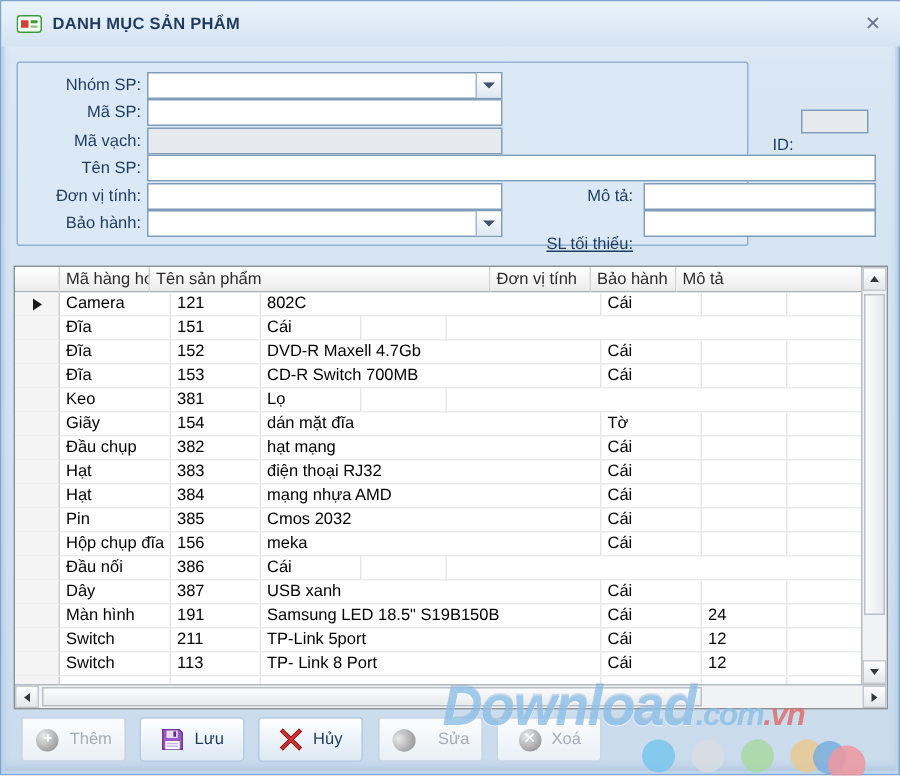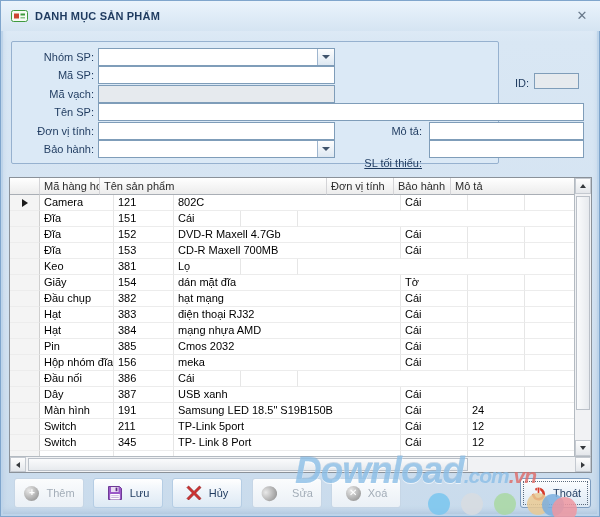--- a/index.html
+++ b/index.html
@@ -108,21 +108,21 @@
     <span class="close-x">✕</span>
   </div>
 
   <div class="panel">
     <span class="flabel" style="left:2px;top:6px;width:80px;">Nhóm SP:</span>
     <span class="flabel" style="left:2px;top:24px;width:80px;">Mã SP:</span>
     <span class="flabel" style="left:2px;top:43px;width:80px;">Mã vạch:</span>
     <span class="flabel" style="left:2px;top:61px;width:80px;">Tên SP:</span>
     <span class="flabel" style="left:2px;top:80px;width:80px;">Đơn vị tính:</span>
     <span class="flabel" style="left:2px;top:98px;width:80px;">Bảo hành:</span>
-    <span class="flabel" style="left:462px;top:32px;width:55px;">ID:</span>
+    <span class="flabel" style="left:462px;top:46px;width:55px;">ID:</span>
     <span class="flabel" style="left:340px;top:80px;width:70px;">Mô tả:</span>
     <span class="flabel" style="left:330px;top:112px;width:80px;text-decoration:underline;">SL tối thiểu:</span>
 
     <div class="combo" style="left:86px;top:6px;width:237px;">
       <div class="arrow-btn">
           <span class="darr"></span>
         </div>
     </div>
     <input class="tbox" style="left: 86px; top: 24px; width: 237px;" value="">
     <input class="tbox disabled" style="left: 522px; top: 31px; width: 45px; height: 16px;" value="">
@@ -173,21 +173,21 @@
           <div class="cell c1">152</div>
           <div class="cell c2">DVD-R Maxell 4.7Gb</div>
           <div class="cell c3">Cái</div>
           <div class="cell c4"></div>
           <div class="cell c5"></div>
         </div>
         <div class="grid-row">
           <div class="cell sel c-sel"></div>
           <div class="cell c0">Đĩa</div>
           <div class="cell c1">153</div>
-          <div class="cell c2">CD-R Maxell 700MB</div>
+          <div class="cell c2">CD-R Switch 700MB</div>
           <div class="cell c3">Cái</div>
           <div class="cell c4"></div>
           <div class="cell c5"></div>
         </div>
         <div class="grid-row">
           <div class="cell sel c-sel"></div>
           <div class="cell c0">Keo</div>
           <div class="cell c1">381</div>
           <div class="cell c3">Lọ</div>
           <div class="cell c4"></div>
@@ -233,21 +233,21 @@
           <div class="cell sel c-sel"></div>
           <div class="cell c0">Pin</div>
           <div class="cell c1">385</div>
           <div class="cell c2">Cmos 2032</div>
           <div class="cell c3">Cái</div>
           <div class="cell c4"></div>
           <div class="cell c5"></div>
         </div>
         <div class="grid-row">
           <div class="cell sel c-sel"></div>
-          <div class="cell c0">Hộp nhóm đĩa</div>
+          <div class="cell c0">Hộp chụp đĩa</div>
           <div class="cell c1">156</div>
           <div class="cell c2">meka</div>
           <div class="cell c3">Cái</div>
           <div class="cell c4"></div>
           <div class="cell c5"></div>
         </div>
         <div class="grid-row">
           <div class="cell sel c-sel"></div>
           <div class="cell c0">Đầu nối</div>
           <div class="cell c1">386</div>
@@ -278,21 +278,21 @@
           <div class="cell c0">Switch</div>
           <div class="cell c1">211</div>
           <div class="cell c2">TP-Link 5port</div>
           <div class="cell c3">Cái</div>
           <div class="cell c4">12</div>
           <div class="cell c5"></div>
         </div>
         <div class="grid-row">
           <div class="cell sel c-sel"></div>
           <div class="cell c0">Switch</div>
-          <div class="cell c1">345</div>
+          <div class="cell c1">113</div>
           <div class="cell c2">TP- Link 8 Port</div>
           <div class="cell c3">Cái</div>
           <div class="cell c4">12</div>
           <div class="cell c5"></div>
         </div>
         <div class="grid-row partial">
           <div class="cell sel c-sel"></div>
           <div class="cell c0"></div>
           <div class="cell c1"></div>
           <div class="cell c2"></div>
@@ -353,29 +353,20 @@
         <span class="gray-circle" style="transform:rotate(-35deg);border-radius:45% 55% 50% 50%;"></span>
       </span>
     <span>Sửa</span>
   </div>
   <div class="btn disabled" style="left:330px;">
     <span class="ic">
         <span class="gray-circle">✕</span>
       </span>
     <span>Xoá</span>
   </div>
-  <div class="btn focused" style="left:519px;width:71px;">
-    <span class="ic">
-      <svg width="17" height="17" viewBox="0 0 17 17">
-        <circle cx="8.5" cy="9" r="5.2" fill="none" stroke="#d63a2a" stroke-width="2.6" stroke-linecap="round" stroke-dasharray="25 8" transform="rotate(-113 8.5 9)"></circle>
-        <rect x="7.3" y="2.2" width="2.4" height="6.2" rx="1.2" fill="#d63a2a" stroke="#fff" stroke-width="0.6"></rect>
-      </svg>
-    </span>
-    <span>Thoát</span>
-  </div>
 
   <div class="wm">
     <span class="big">Download</span>
       <span class="com">.com</span>
       <span class="vn">.vn</span>
   </div>
   <span class="wm-dot d1" style="background: rgb(121, 198, 238);"></span>
   <span class="wm-dot d2" style="background: rgb(216, 220, 224);"></span>
   <span class="wm-dot d3" style="background: rgb(169, 216, 162);"></span>
   <span class="wm-dot d4" style="background: rgb(233, 201, 146);"></span>

